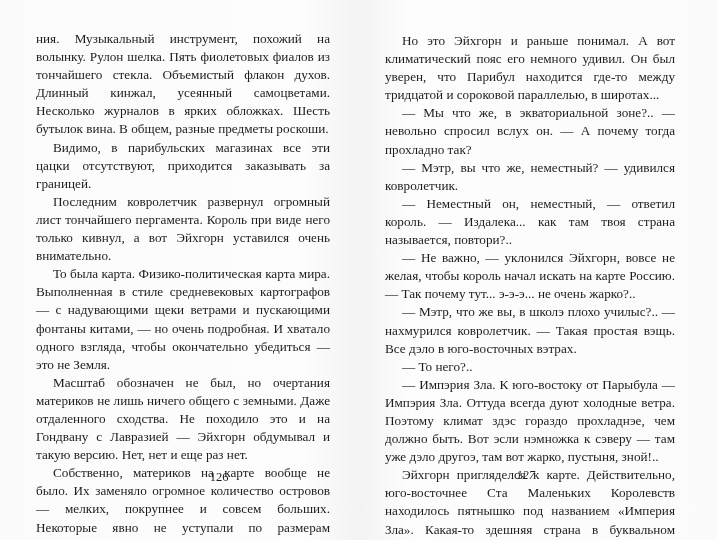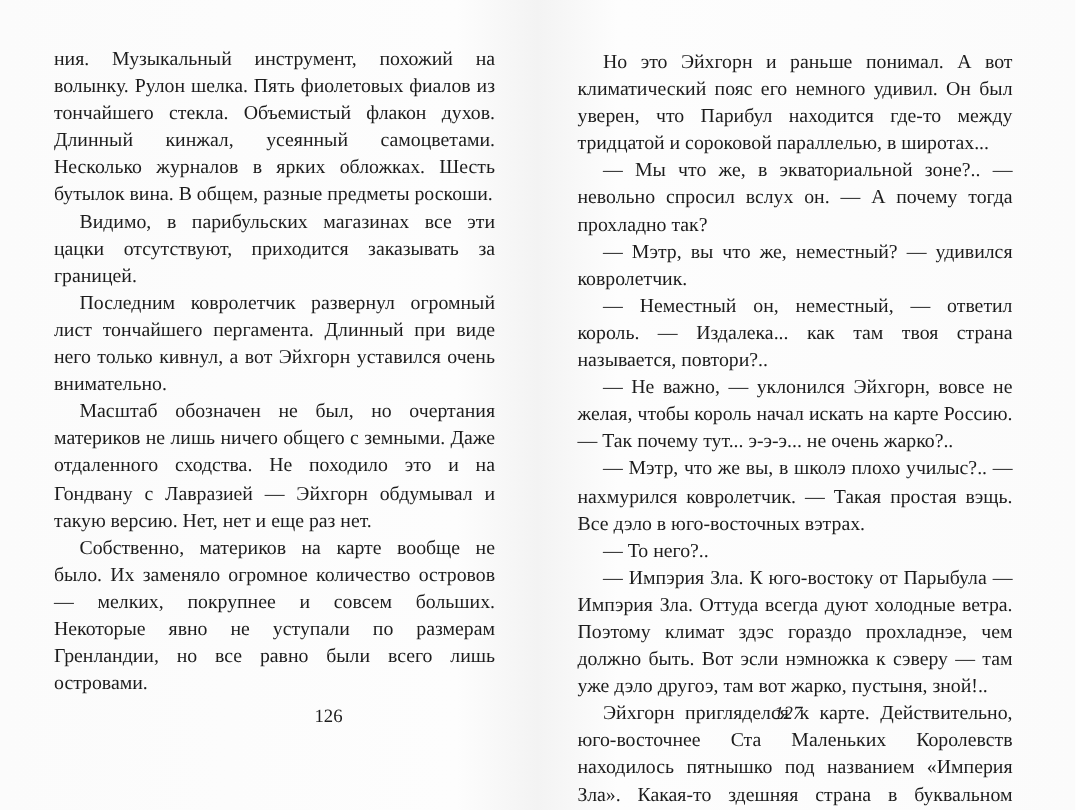--- a/index.html
+++ b/index.html
@@ -19,21 +19,22 @@
   .page.right .pagenum { top:468px; left:-12px;font-style:italic; }
 </style>
 </head>
 <body>
 
 <div class="spread">
   <div class="page left">
     <div class="text">
       <p class="noindent">ния. Музыкальный инструмент, похожий на волынку. Рулон шелка. Пять фиолетовых фиалов из тончайшего стекла. Объемистый флакон духов. Длинный кинжал, усеянный самоцветами. Несколько журналов в ярких обложках. Шесть бутылок вина. В общем, разные предметы роскоши.</p>
       <p>Видимо, в парибульских магазинах все эти цацки отсутствуют, приходится заказывать за границей.</p>
-      <p>Последним ковролетчик развернул огромный лист тончайшего пергамента. Длинный при виде него только кивнул, а вот Эйхгорн уставился очень внимательно.</p>
+      <p>Последним ковролетчик развернул огромный лист тончайшего пергамента. Король при виде него только кивнул, а вот Эйхгорн уставился очень внимательно.</p>
+      <p>То была карта. Физико-политическая карта мира. Выполненная в стиле средневековых картографов — с надувающими щеки ветрами и пускающими фонтаны китами, — но очень подробная. И хватало одного взгляда, чтобы окончательно убедиться — это не Земля.</p>
       <p>Масштаб обозначен не был, но очертания материков не лишь ничего общего с земными. Даже отдаленного сходства. Не походило это и на Гондвану с Лавразией — Эйхгорн обдумывал и такую версию. Нет, нет и еще раз нет.</p>
       <p>Собственно, материков на карте вообще не было. Их заменяло огромное количество островов — мелких, покрупнее и совсем больших. Некоторые явно не уступали по размерам Гренландии, но все равно были всего лишь островами.</p>
 
     </div>
     <div class="pagenum">126</div>
   </div>
 
   <div class="page right">
     <div class="text">
       <p>Но это Эйхгорн и раньше понимал. А вот климатический пояс его немного удивил. Он был уверен, что Парибул находится где-то между тридцатой и сороковой параллелью, в широтах...</p>

